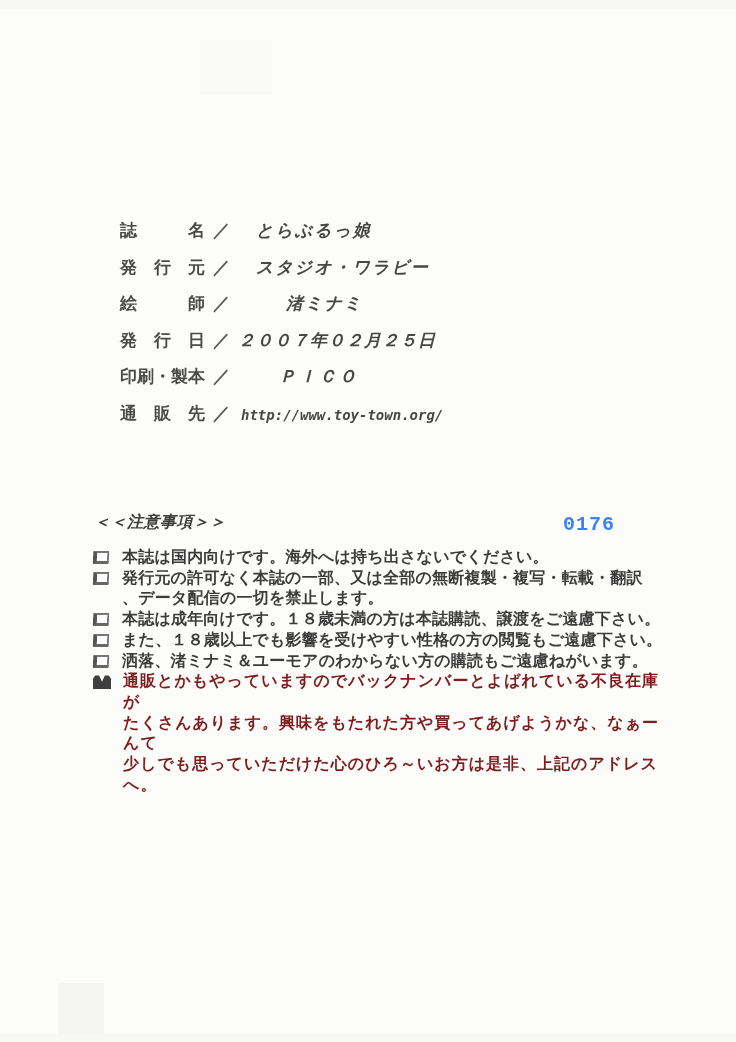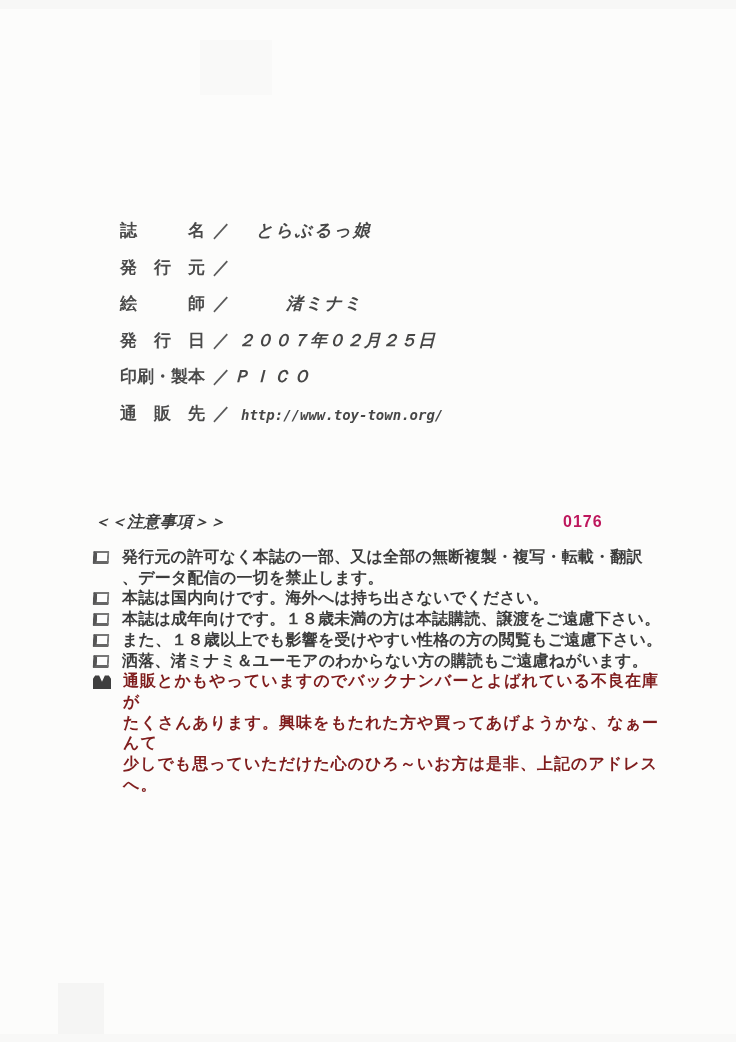--- a/index.html
+++ b/index.html
@@ -37,39 +37,39 @@
   .colophon-row .slash {
     display: inline-block; width: 20px;
     margin-left: 7px;
     color: #5a5a5a;
   }
   .colophon-row .value { letter-spacing: 2px; color: #474747; font-style: italic; }
   .colophon-row:nth-child(1) .value { margin-left: 23px; }
   .colophon-row:nth-child(2) .value { margin-left: 23px; }
   .colophon-row:nth-child(3) .value { margin-left: 53px; }
   .colophon-row:nth-child(4) .value { margin-left: 5px; letter-spacing: 1px; }
-  .colophon-row:nth-child(5) .value { letter-spacing: 3px; }
+  .colophon-row:nth-child(5) .value { margin-left: 46px; letter-spacing: 3px; }
   .colophon-row:nth-child(6) .value {
     margin-left: 8px;
     font-family: "DejaVu Sans Mono", monospace;
     font-size: 14px; letter-spacing: 0; padding-top: 2px;
   }
 
   
   .notice-heading {
     position: absolute; left: 94px; top: 512px;
     font-family: "DejaVu Serif", "Liberation Serif", serif;
     font-weight: 700; font-size: 16px; color: #3e3e3e;
     letter-spacing: 0.5px;
     font-style: italic;
   }
   .notice-code {
     position: absolute; left: 563px; top: 513px;
-    font-family: Liberation Sans, sans-serif;
-    font-weight: 700; font-size: 16px; color: #be185d;
+    font-family: Liberation Mono, monospace;
+    font-weight: 700; font-size: 20px; color: #3b82f6;
     letter-spacing: 1px;
   }
   .notice-list {
     position: absolute; left: 93px; top: 547px; width: 580px;
   }
   .notice-item {
     display: flex; align-items: flex-start;
   }
   .notice-item .icon-cell {
     flex: 0 0 17px; margin-right: 12px;
@@ -116,20 +116,21 @@
 
   <div class="colophon">
     <div class="colophon-row">
       <span class="label">誌　　　名</span>
       <span class="slash">／</span>
       <span class="value">とらぶるっ娘</span>
     </div>
     <div class="colophon-row">
       <span class="label">発　行　元</span>
       <span class="slash">／</span>
+      <span class="value">スタジオ・ワラビー</span>
     </div>
     <div class="colophon-row">
       <span class="label">絵　　　師</span>
       <span class="slash">／</span>
       <span class="value">渚ミナミ</span>
     </div>
     <div class="colophon-row">
       <span class="label">発　行　日</span>
       <span class="slash">／</span>
       <span class="value">２００７年０２月２５日</span>
@@ -147,28 +148,28 @@
   </div>
 
   <div class="notice-heading">＜＜注意事項＞＞</div>
   <div class="notice-code">0176</div>
 
   <div class="notice-list">
     <div class="notice-item">
       <span class="icon-cell">
           <span class="open-box-icon"></span>
         </span>
-      <span class="text">発行元の許可なく本誌の一部、又は全部の無断複製・複写・転載・翻訳
-、データ配信の一切を禁止します。</span>
+      <span class="text">本誌は国内向けです。海外へは持ち出さないでください。</span>
     </div>
     <div class="notice-item">
       <span class="icon-cell">
           <span class="open-box-icon"></span>
         </span>
-      <span class="text">本誌は国内向けです。海外へは持ち出さないでください。</span>
+      <span class="text">発行元の許可なく本誌の一部、又は全部の無断複製・複写・転載・翻訳
+、データ配信の一切を禁止します。</span>
     </div>
     <div class="notice-item">
       <span class="icon-cell">
           <span class="open-box-icon"></span>
         </span>
       <span class="text">本誌は成年向けです。１８歳未満の方は本誌購読、譲渡をご遠慮下さい。</span>
     </div>
     <div class="notice-item">
       <span class="icon-cell">
           <span class="open-box-icon"></span>

